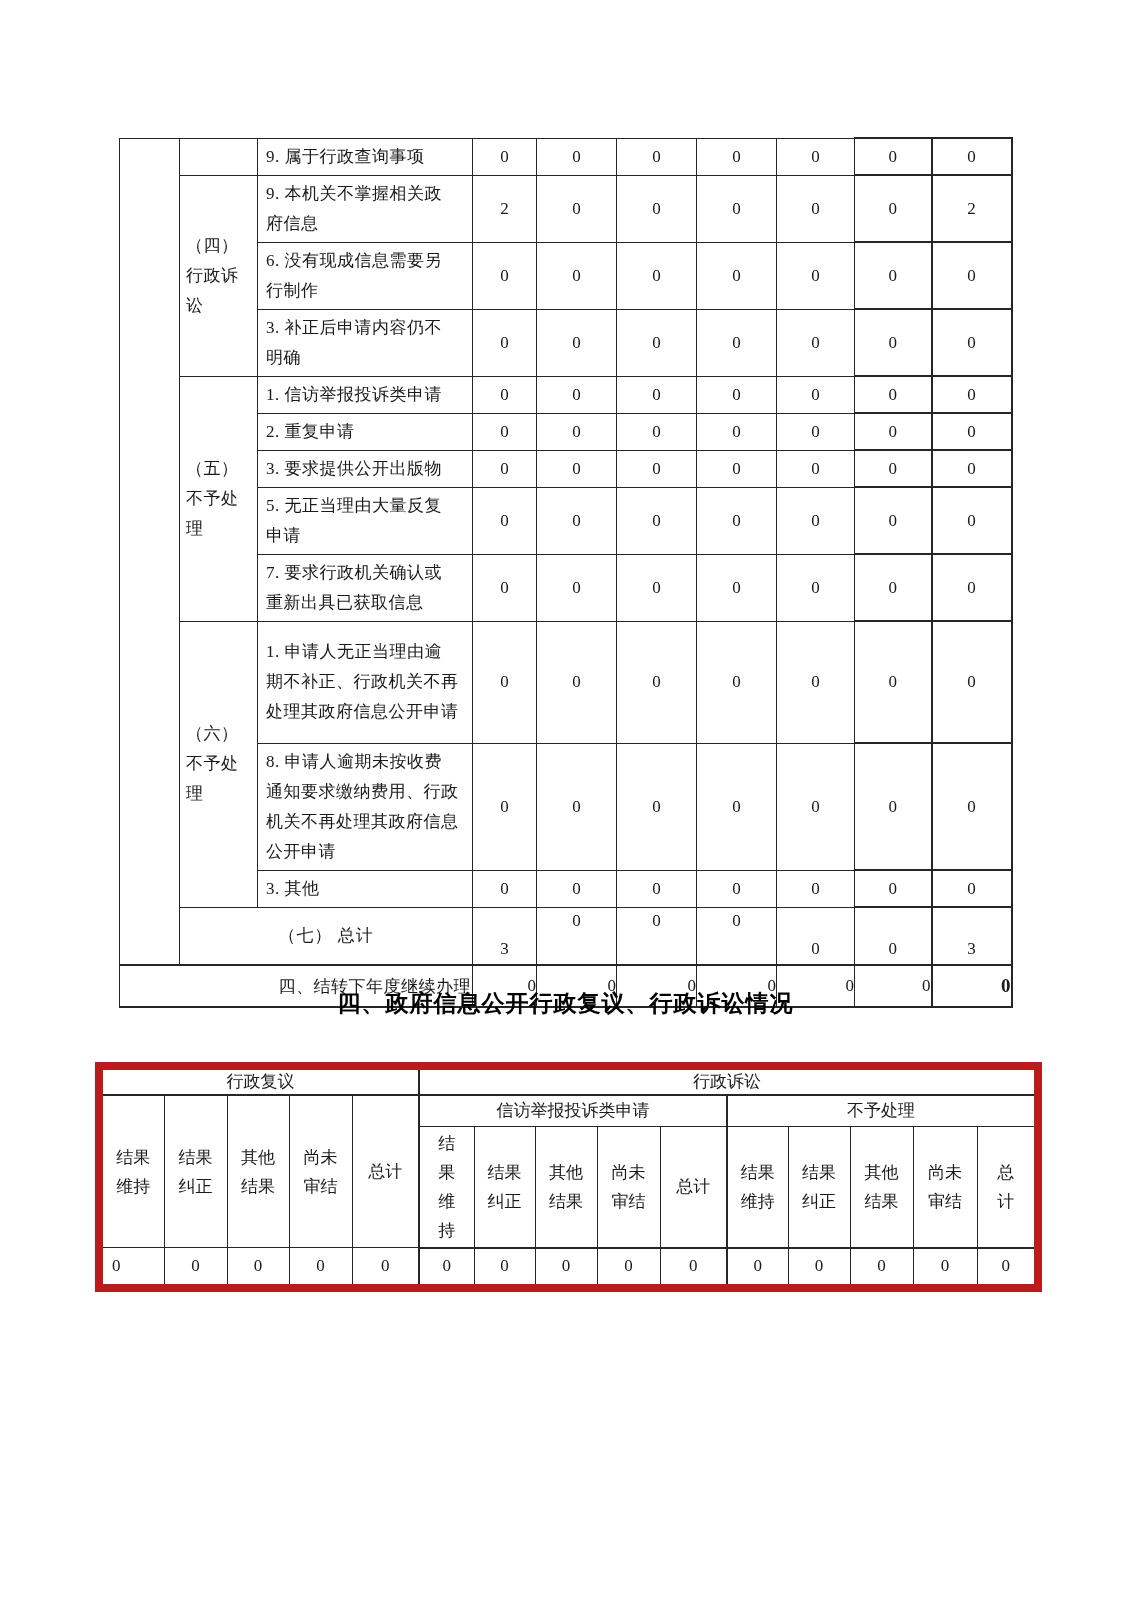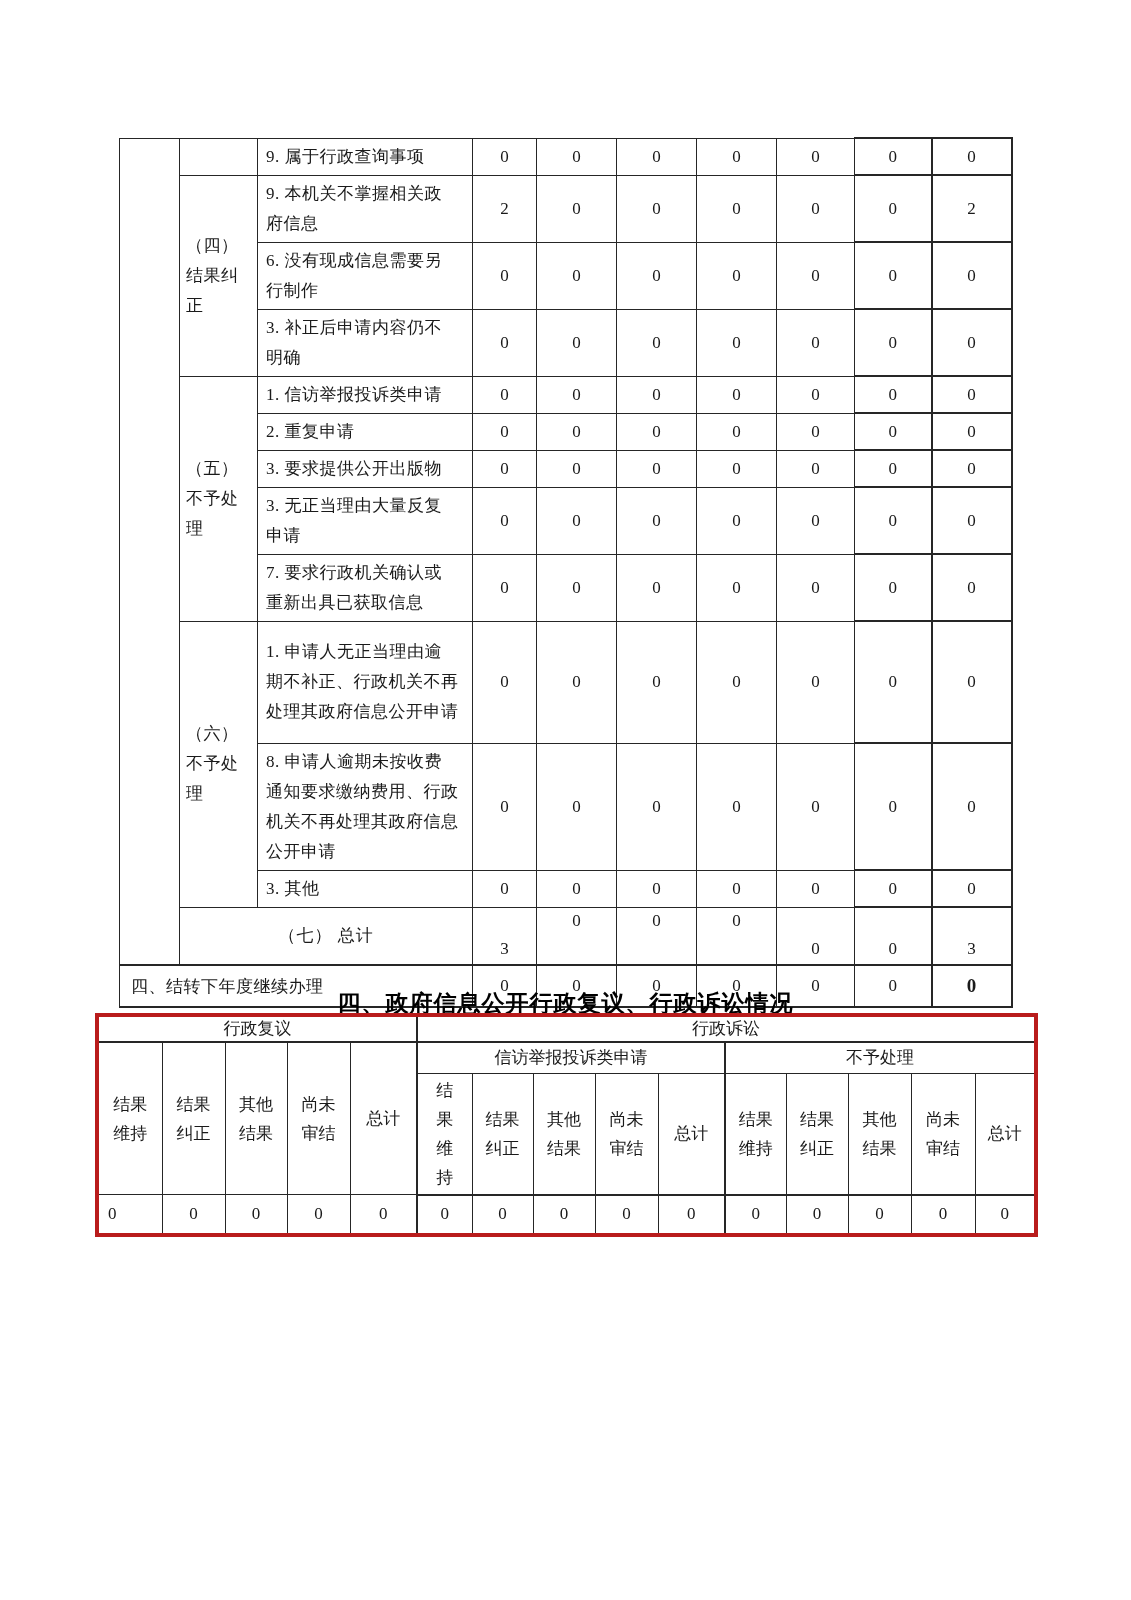--- a/index.html
+++ b/index.html
@@ -19,33 +19,33 @@
   .t1 .grp{text-align:left;padding:3px 5px 3px 6px;line-height:30px;letter-spacing:.5px;}
   .t1 .lbl{text-align:left;padding:3px 13px 3px 8px;line-height:30px;letter-spacing:.5px;}
   .t1 .val{text-align:center;padding:0;}
   .t1 .tk6{border-width:2px;border-left-width:1px;}
   .t1 .tk7{border-width:2px;}
   .t1 .v6{border-left-width:1px;border-right-width:2px;}
   .t1 .v7{border-left-width:2px;border-right-width:2px;}
   .t1 .vt{vertical-align:top;padding-top:3px;}
   .t1 .vb{vertical-align:bottom;padding-bottom:5px;}
   .t1 .total-label{text-align:center;letter-spacing:1px;}
-  .t1 tr.carry td{border-top-width:2px;border-bottom-width:2px;}
+  .t1 tr.carry td{border-top-width:2px;border-bottom-width:2px;text-align:right;}
   .t1 .carry-label{text-align:left;padding-left:11px;letter-spacing:.5px;}
   .t1 .big0{font-size:19px;font-weight:bold;}
   
   .sec-title{
     position:absolute;top:988px;left:0;width:1131px;text-align:center;
     font-family:"Liberation Sans","DejaVu Sans",sans-serif;
     font-weight:700;font-size:23px;letter-spacing:1px;color:#000;
   }
   
   table.t2{
-    position:absolute;left:95px;top:1013px;
-    border-collapse:collapse;table-layout:fixed;border:4px solid #b91c1c;
+    position:absolute;left:95px;top:1062px;
+    border-collapse:collapse;table-layout:fixed;border:8px solid #b91c1c;
   }
   table.t2 th,table.t2 td{
     border:1px solid #262626;box-sizing:border-box;
     font-size:17px;font-weight:normal;vertical-align:middle;
     text-align:center;overflow:hidden;padding:0;
   }
   .t2 .top-h{border-bottom-width:2px;line-height:24px;}
   .t2 .gsep{border-right-width:2px;}
   .t2 .h2l{padding:2px 12px;line-height:29px;}
   .t2 .narrowth{padding:2px 17px;line-height:29px;}
@@ -77,21 +77,21 @@
     <td class="lbl">9. 属于行政查询事项</td>
     <td class="val">0</td>
     <td class="val">0</td>
     <td class="val">0</td>
     <td class="val">0</td>
     <td class="val">0</td>
     <td class="val tk6">0</td>
     <td class="val tk7">0</td>
   </tr>
   <tr style="height:64px">
-    <td rowspan="3" class="grp">（四）结果纠正</td>
+    <td rowspan="3" class="grp">（四）行政诉讼</td>
     <td class="lbl">9. 本机关不掌握相关政府信息</td>
     <td class="val">2</td>
     <td class="val">0</td>
     <td class="val">0</td>
     <td class="val">0</td>
     <td class="val">0</td>
     <td class="val tk6">0</td>
     <td class="val tk7">2</td>
   </tr>
   <tr style="height:58px">
@@ -139,21 +139,21 @@
     <td class="lbl">3. 要求提供公开出版物</td>
     <td class="val">0</td>
     <td class="val">0</td>
     <td class="val">0</td>
     <td class="val">0</td>
     <td class="val">0</td>
     <td class="val tk6">0</td>
     <td class="val tk7">0</td>
   </tr>
   <tr style="height:61px">
-    <td class="lbl">3. 无正当理由大量反复申请</td>
+    <td class="lbl">5. 无正当理由大量反复申请</td>
     <td class="val">0</td>
     <td class="val">0</td>
     <td class="val">0</td>
     <td class="val">0</td>
     <td class="val">0</td>
     <td class="val tk6">0</td>
     <td class="val tk7">0</td>
   </tr>
   <tr style="height:62px">
     <td class="lbl">7. 要求行政机关确认或重新出具已获取信息</td>

